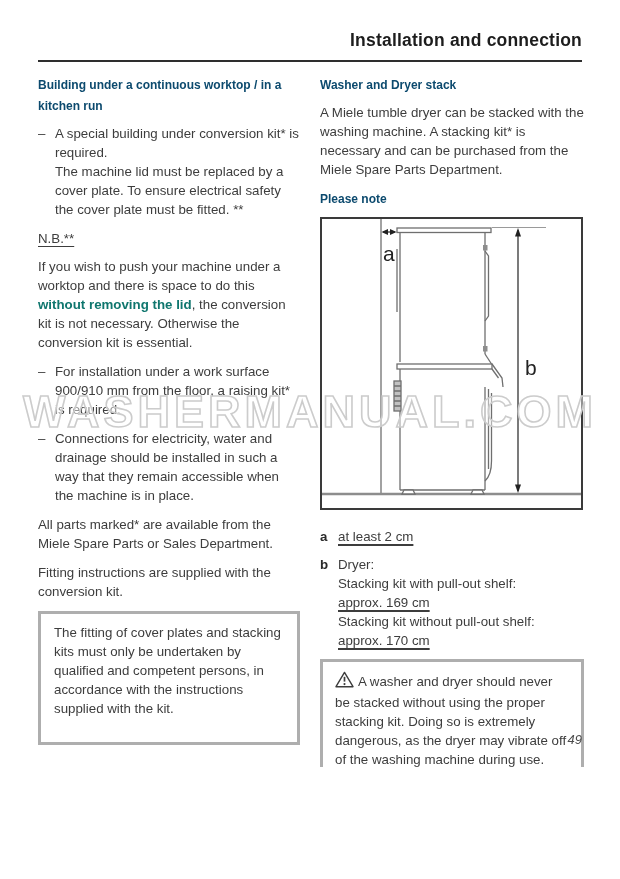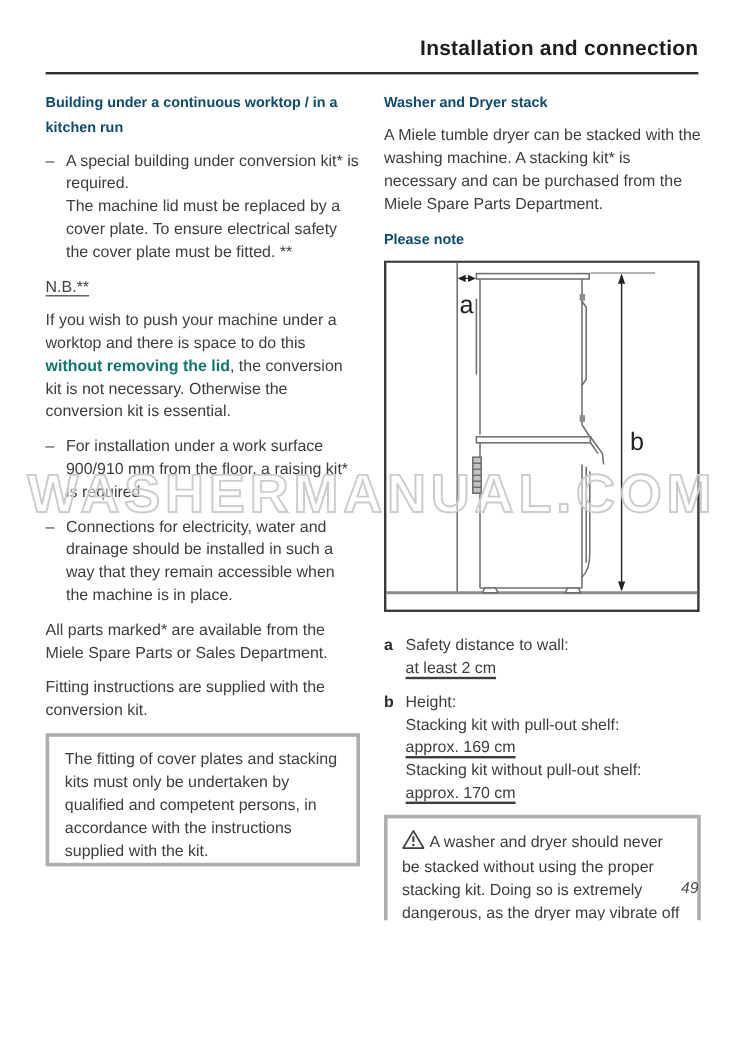--- a/index.html
+++ b/index.html
@@ -30,21 +30,21 @@
   }
   .body-text { font-size:13.3px; line-height:19px; }
   p.body-text { margin-bottom:10px; }
   .bullet { display:flex; margin-bottom:10px; }
   .bullet .marker { width:17px; flex:none; }
   .nb { display:inline-block; text-decoration:underline; text-underline-offset:3px; margin-bottom:9px; }
   b.inline-bold { color:#0f766e; }
 
   .info-box {
     border:3px solid #aeaeae;
-    padding:9px 12px 1px 13px;
+    padding:9px 12px 24px 13px;
     margin-top:2px;
   }
 
   .diagram-wrap { margin:6px 0 13px 0; }
   svg text { font-family:"Liberation Sans", sans-serif; }
 
   .legend-item { display:flex; margin-bottom:9px; }
   .legend-key { width:18px; flex:none; font-weight:bold; color:#2a2a2a; }
   .legend-line { display:block; }
   .underlined { text-decoration:underline; text-underline-offset:3px; text-decoration-thickness:1.5px; }
@@ -168,29 +168,28 @@
               <path d="M198,11 L195,19.5 L201,19.5 Z" stroke="none"></path>
               <path d="M198,276 L195,267.5 L201,267.5 Z" stroke="none"></path>
             </g>
             <text x="205" y="158" font-size="21" fill="#222222">b</text>
           </svg>
         </div>
 
         <div class="legend-item body-text">
           <span class="legend-key">a</span>
           <span>
-            <span class="legend-line">Safety distance to wall:</span>
             <span class="legend-line underlined">at least 2 cm</span>
           </span>
         </div>
 
         <div class="legend-item body-text">
           <span class="legend-key">b</span>
           <span>
-            <span class="legend-line">Height:</span>
+            <span class="legend-line">Dryer:</span>
             <span class="legend-line">Stacking kit with pull-out shelf:</span>
             <span class="legend-line underlined">approx. 169 cm</span>
             <span class="legend-line">Stacking kit without pull-out shelf:</span>
             <span class="legend-line underlined">approx. 170 cm</span>
           </span>
         </div>
 
         <div class="warning-box body-text">
           <span class="warn-icon"><svg width="19" height="17" viewBox="0 0 19 17">
                 <path d="M9.5,1.4 L18,15.7 H1 Z" fill="none" stroke="#3d3d3d" stroke-width="1.4" stroke-linejoin="round"></path>

